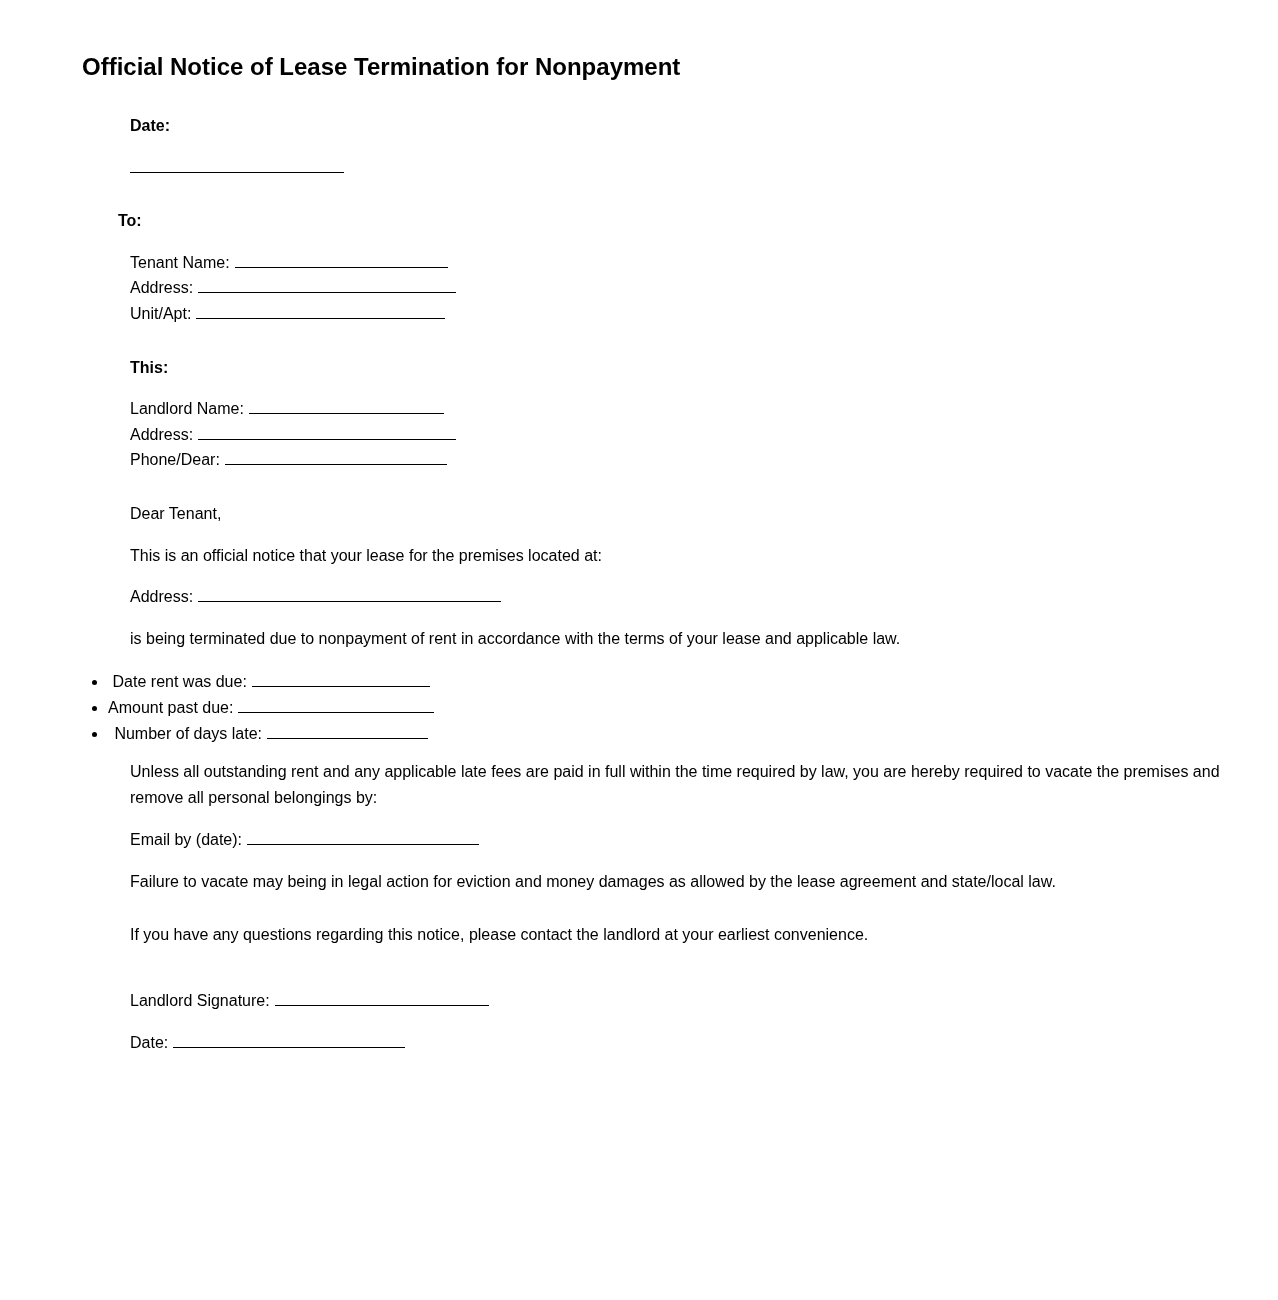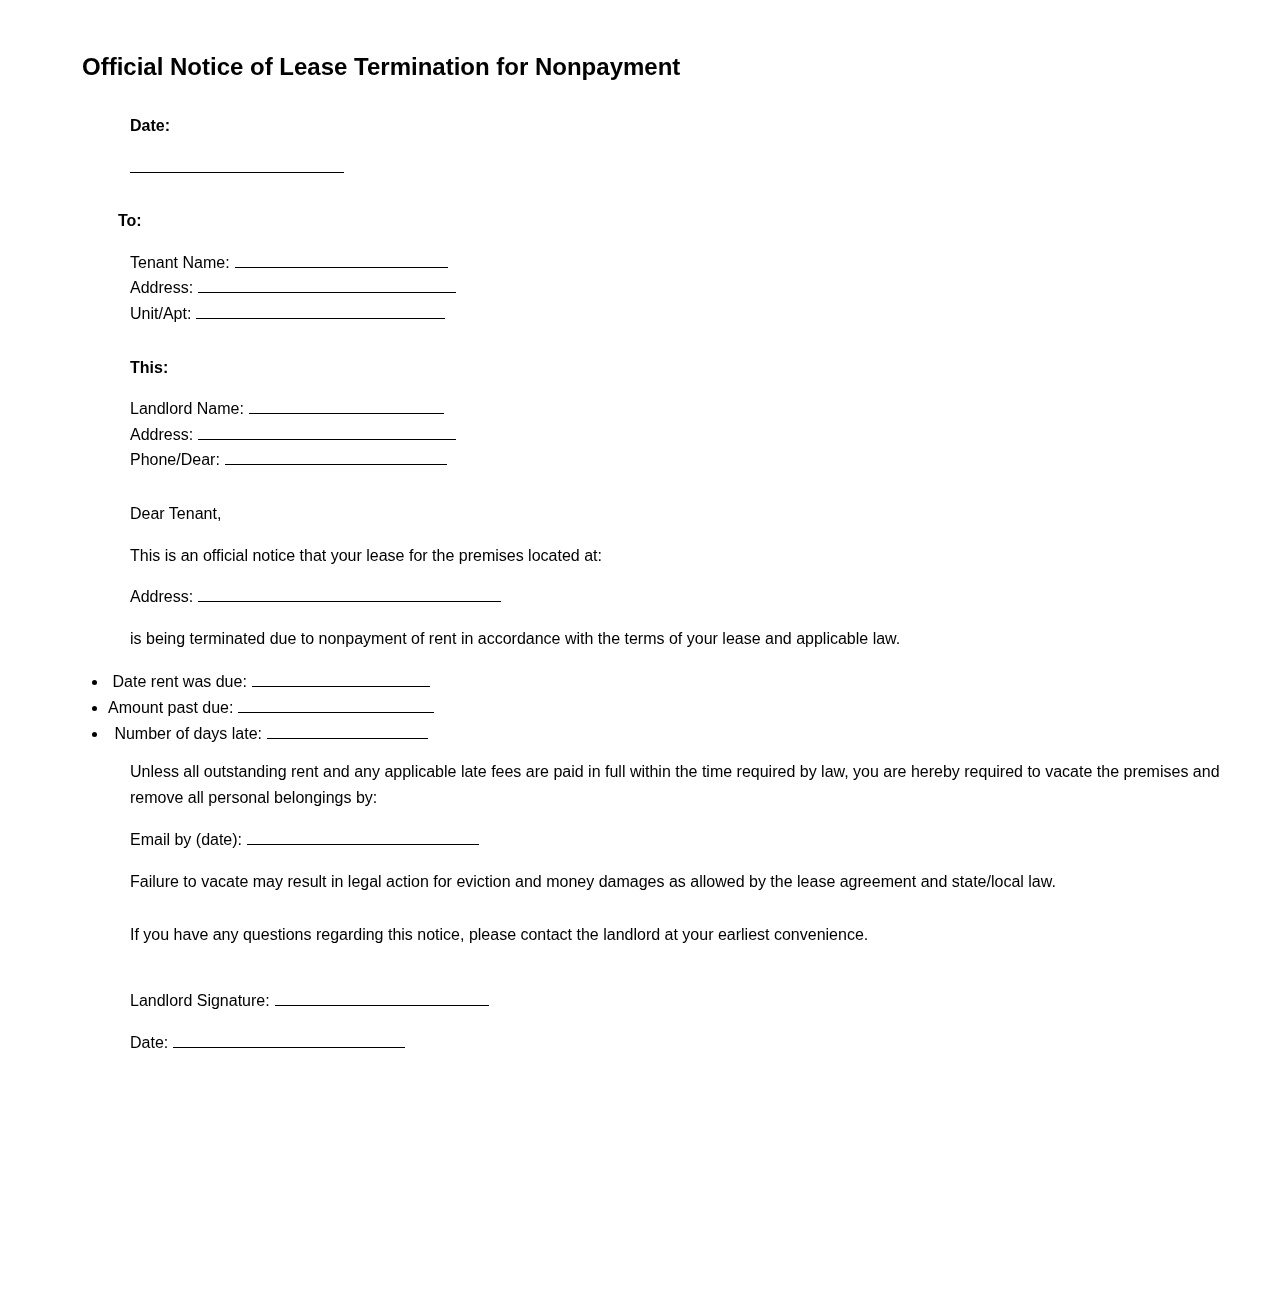--- a/index.html
+++ b/index.html
@@ -57,21 +57,21 @@
   <ul class="bul">
     <li><span>Date rent was due:</span><span class="blank" style="width:178px;"></span></li>
     <li><span>Amount past due:</span><span class="blank" style="width:196px;"></span></li>
     <li><span>Number of days late:</span><span class="blank" style="width:161px;"></span></li>
   </ul>
 
   <div class="abs wrap" style="top:759px;">Unless all outstanding rent and any applicable late fees are paid in full within the time required by law, you are hereby required to vacate the premises and remove all personal belongings by:</div>
   <div class="abs" style="top:830px;">
     <span>Email by (date):</span><span class="blank" style="width:232px;"></span>
   </div>
-  <div class="abs" style="top:872px;">Failure to vacate may result in legal action for eviction and money damages as allowed by the lease agreement and state/local law.</div>
+  <div class="abs" style="top:872px;">Failure to vacate may being in legal action for eviction and money damages as allowed by the lease agreement and state/local law.</div>
   <div class="abs" style="top:925px;">If you have any questions regarding this notice, please contact the landlord at your earliest convenience.</div>
 
   <div class="abs" style="top:991px;">
     <span>Landlord Signature:</span><span class="blank" style="width:214px;"></span>
   </div>
   <div class="abs" style="top:1033px;">
     <span>Date:</span><span class="blank" style="width:232px;"></span>
   </div>
 </div>
 

